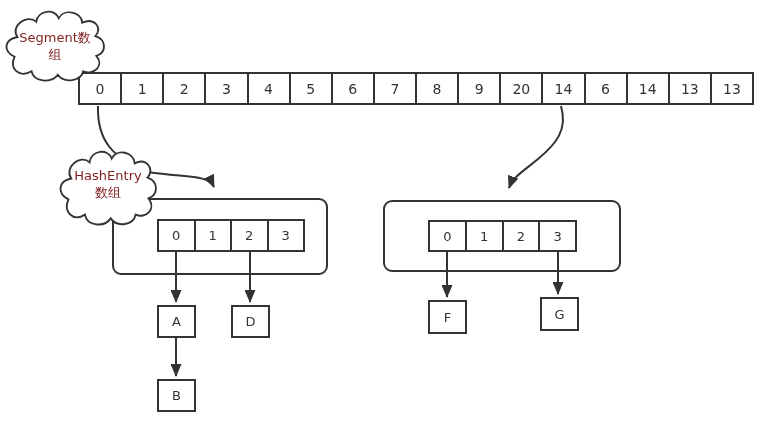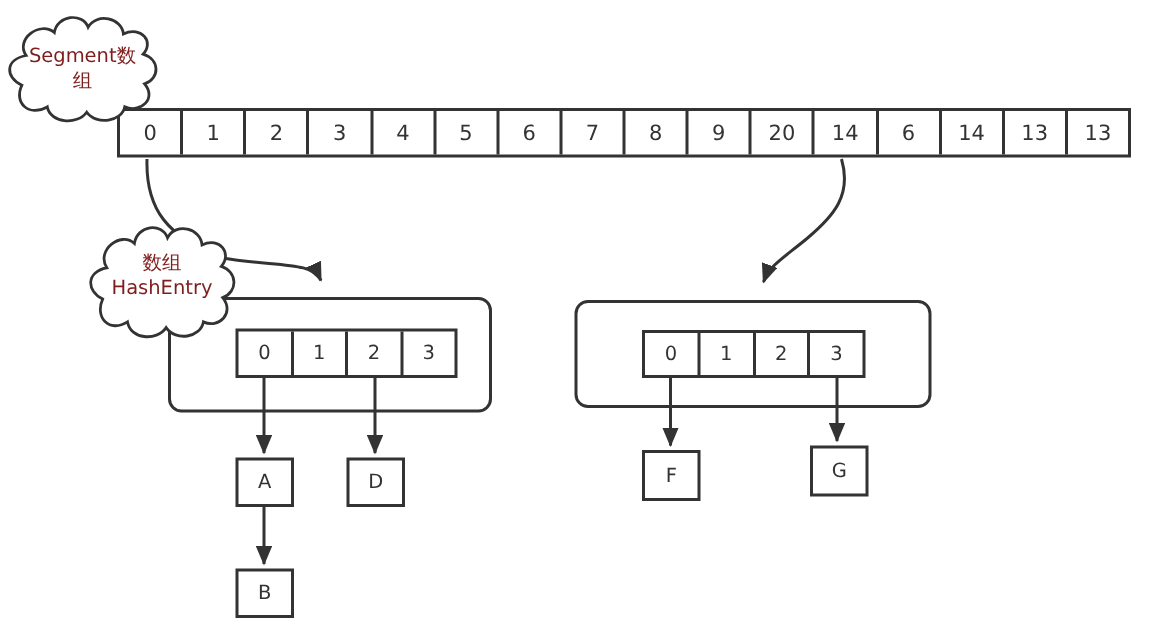--- a/index.html
+++ b/index.html
@@ -128,17 +128,17 @@
 
     <use href="#cloud" transform="translate(55,46) scale(0.94,0.9)" fill="#ffffff" stroke="#333333" stroke-width="2" vector-effect="non-scaling-stroke"></use>
     <use href="#cloud" transform="translate(108,188) scale(0.92,0.95)" fill="#ffffff" stroke="#333333" stroke-width="2" vector-effect="non-scaling-stroke"></use>
   </svg>
 
   <div class="cloud-label" id="segment-cloud-label">
     <div>Segment数</div>
     <div>组</div>
   </div>
   <div class="cloud-label" id="hashentry-cloud-label">
+    <div>HashEntry</div>
     <div>数组</div>
-    <div>HashEntry</div>
   </div>
 
 </div>
 
 </body></html>

